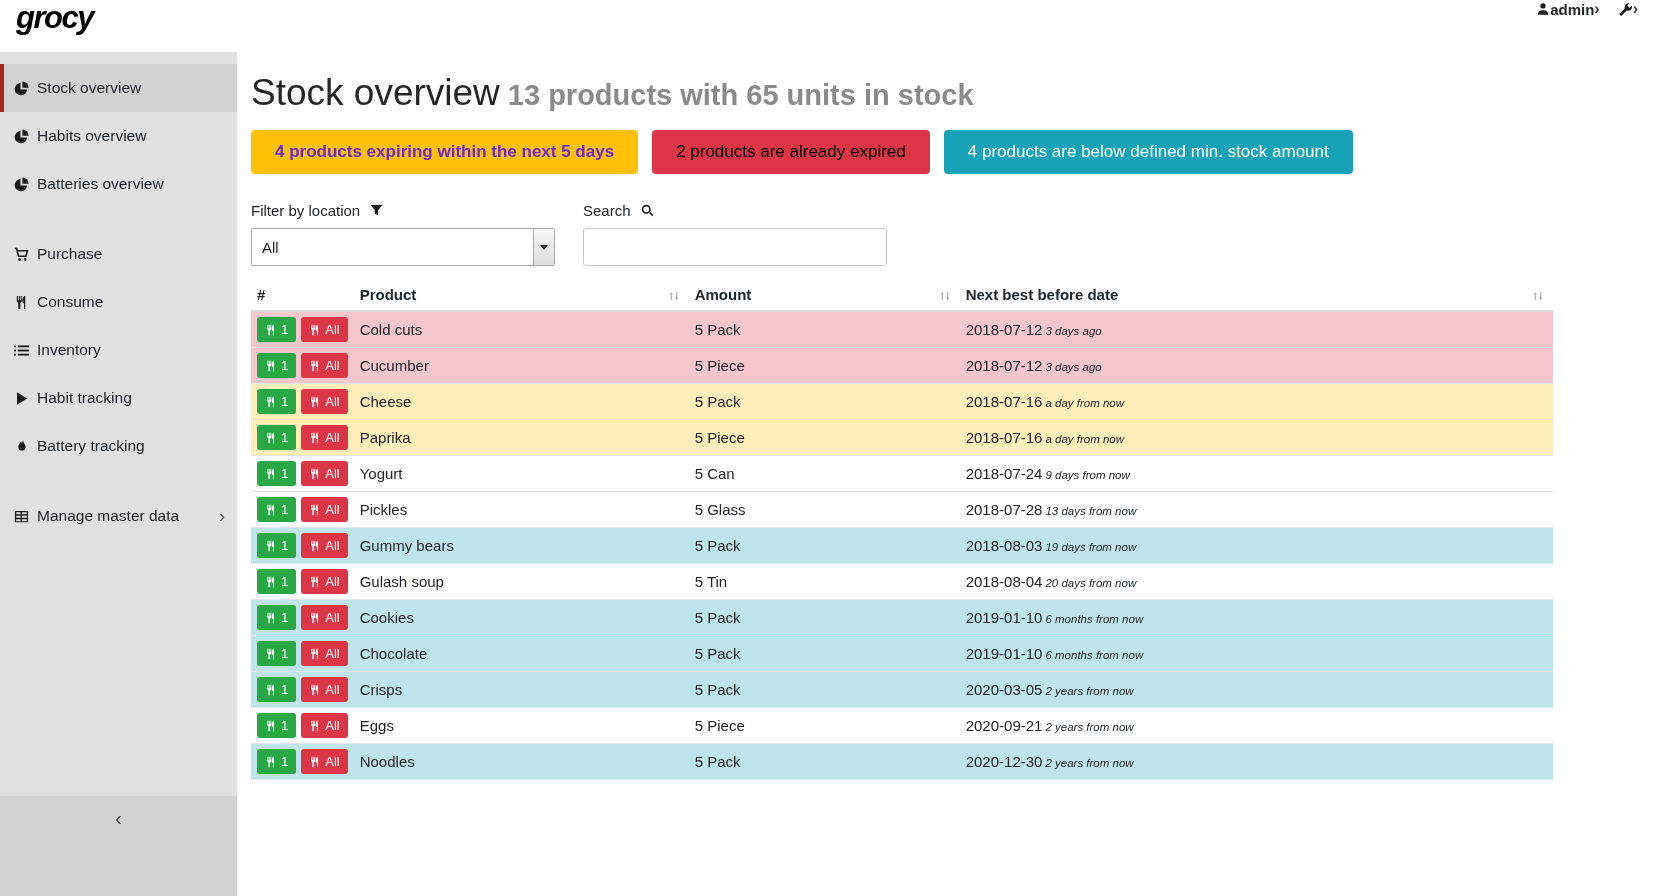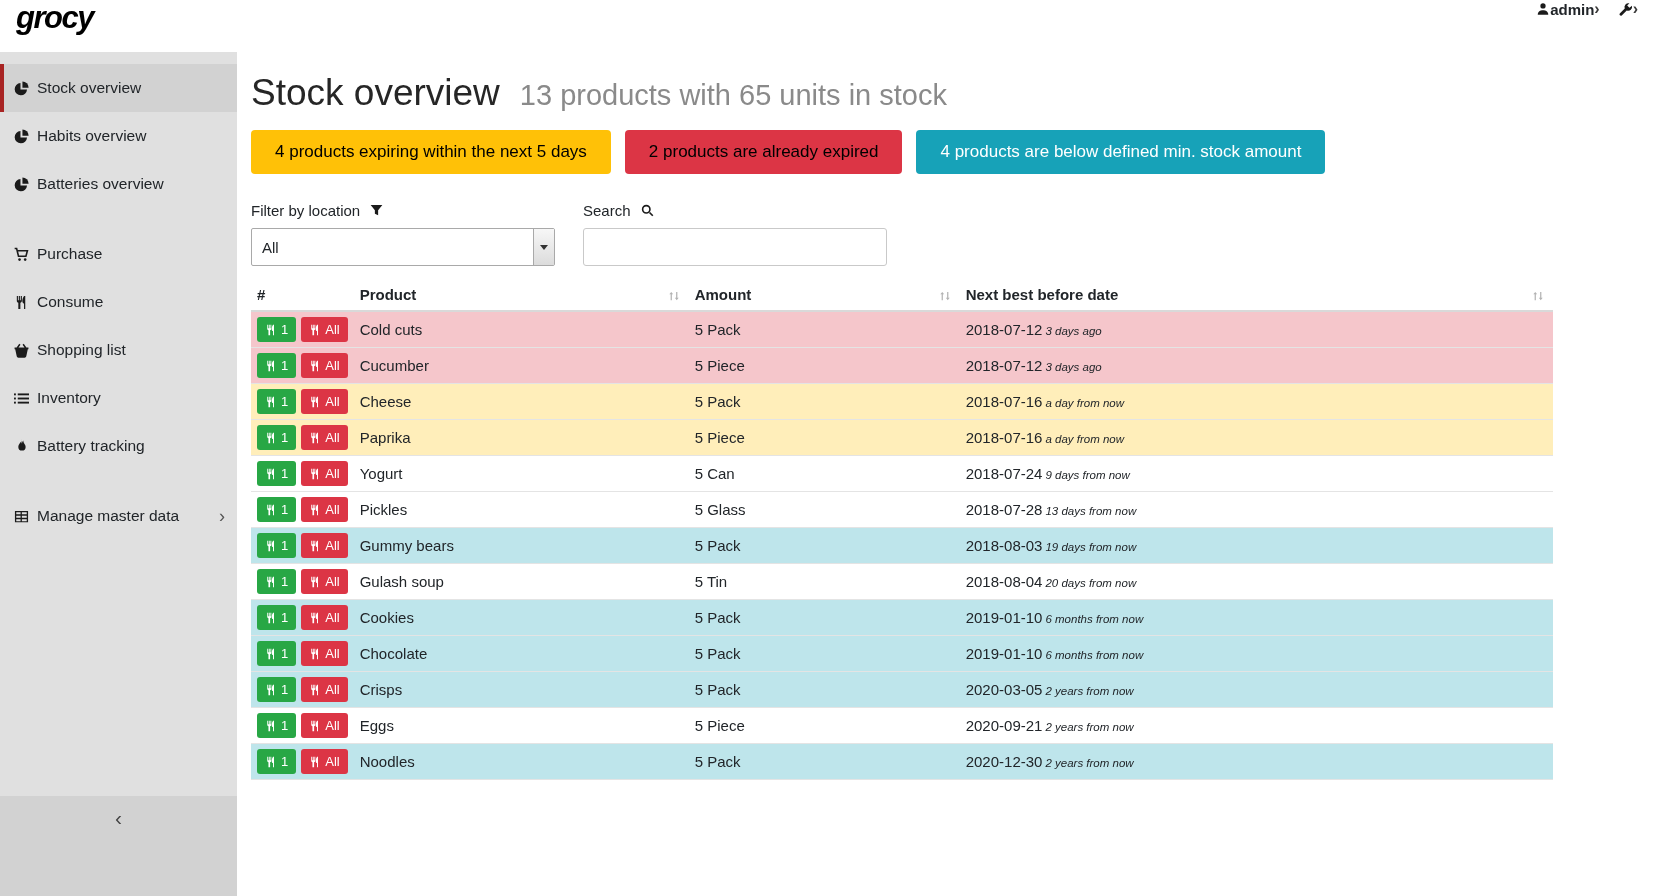--- a/index.html
+++ b/index.html
@@ -32,26 +32,26 @@
   .nav-item .icon { width: 17px; display: inline-flex; color: #1b1b1b; flex: none; }
   .nav-item .icon svg { width: 15px; height: 15px; }
   .nav-item.active { background: #d2d2d2; border-left-color: var(--sidebar-accent, #a82423); }
   .nav-item .chevron { margin-left: auto; color: #555; font-size: 18px; line-height: 1; }
   .sidebar-footer { height: 100px; background: #d2d2d2; display: flex; justify-content: center;
                     align-items: flex-start; padding-top: 10px; font-size: 21px; color: #444; cursor: pointer; }
 
   
   .main { flex: 1; padding: 14px 105px 0 14px; overflow: hidden; }
   .page-title { font-size: 37px; font-weight: 500; color: #262626; margin: 6px 0 16px; white-space: nowrap; }
-  .page-title .subtitle { font-weight: 400; font-size: 29px; color: #8a8a8a; margin-left: 20px; }
+  .page-title .subtitle { font-weight: 700; font-size: 29px; color: #8a8a8a; margin-left: 8px; }
 
   .alerts { display: flex; gap: 14px; margin-bottom: 28px; }
   .alert-btn { border: none; border-radius: 4px; padding: 12px 24px; font-size: 17px;
                cursor: pointer; font-family: inherit; white-space: nowrap; }
-  .alert-warning { background: var(--alert-warning, #ffc107); color: #000000; }
+  .alert-warning { background: var(--alert-warning, #ffc107); color: #6d28d9; font-weight: bold; }
   .alert-danger  { background: var(--alert-danger, #dc3545); color: #000000; }
   .alert-info    { background: var(--alert-info, #17a2b8); color: #fff; }
 
   .controls { display: flex; gap: 28px; margin-bottom: 16px; }
   .control-group { width: 304px; }
   .control-label { display: flex; align-items: center; gap: 10px; font-size: 15px;
                    margin-bottom: 9px; color: #212529; }
   .cicon { display: inline-flex; color: #1b1b1b; }
   .select { position: relative; height: 38px; border: 1px solid #a9a9a9; border-radius: 2px;
             background: #fff; display: flex; align-items: center; padding: 0 28px 0 10px;
@@ -163,38 +163,38 @@
                 <path d="M3 1h1.2v4.5h.9V1h1.2v4.5h.9V1h1.2v5.2c0 1-.6 1.8-1.6 2.1V15H4.6V8.3C3.6 8 3 7.2 3 6.2z"></path>
                 <path d="M10.7 1c-1.2 1.7-1.8 3.6-1.8 5.5 0 1.5.7 2.6 1.8 2.9V15H12V1z"></path>
               </svg>
             </span>
     <span class="label">Consume</span>
 
   </div>
           <div class="nav-item">
     <span class="icon">
               <svg viewBox="0 0 16 16" fill="currentColor">
-                <path d="M5.6.9 2.8 4.9H.6v1.7h.7l1.6 7.6c.2.9.9 1.5 1.8 1.5h6.6c.9 0 1.6-.6 1.8-1.5l1.6-7.6h.7V4.9h-2.2L10.4.9l-1.3.9 2.1 3.1H4.8L6.9 1.8z"></path>
-              </svg>
-            </span>
-    <span class="label">Shopping list</span>
-
-  </div>
-          <div class="nav-item">
-    <span class="icon">
-              <svg viewBox="0 0 16 16" fill="currentColor">
                 <rect y="2.6" width="2" height="2"></rect>
                 <rect x="4" y="2.6" width="12" height="2"></rect>
                 <rect y="7" width="2" height="2"></rect>
                 <rect x="4" y="7" width="12" height="2"></rect>
                 <rect y="11.4" width="2" height="2"></rect>
                 <rect x="4" y="11.4" width="12" height="2"></rect>
               </svg>
             </span>
     <span class="label">Inventory</span>
+
+  </div>
+          <div class="nav-item">
+    <span class="icon">
+              <svg viewBox="0 0 16 16" fill="currentColor">
+                <path d="M3.2 1.4v13.2L14 8z"></path>
+              </svg>
+            </span>
+    <span class="label">Habit tracking</span>
 
   </div>
           <div class="nav-item">
     <span class="icon">
               <svg viewBox="0 0 16 16" fill="currentColor">
                 <path d="M8.3.3c.3 2.9-3.7 4.7-3.7 8.1a3.9 3.9 0 0 0 7.8 0C12.4 5.7 9.7 4.6 10 1.7 9 2.5 8.4 3.8 8.6 5.1 7.6 3.9 8 1.9 8.3.3z"></path>
               </svg>
             </span>
     <span class="label">Battery tracking</span>
 

